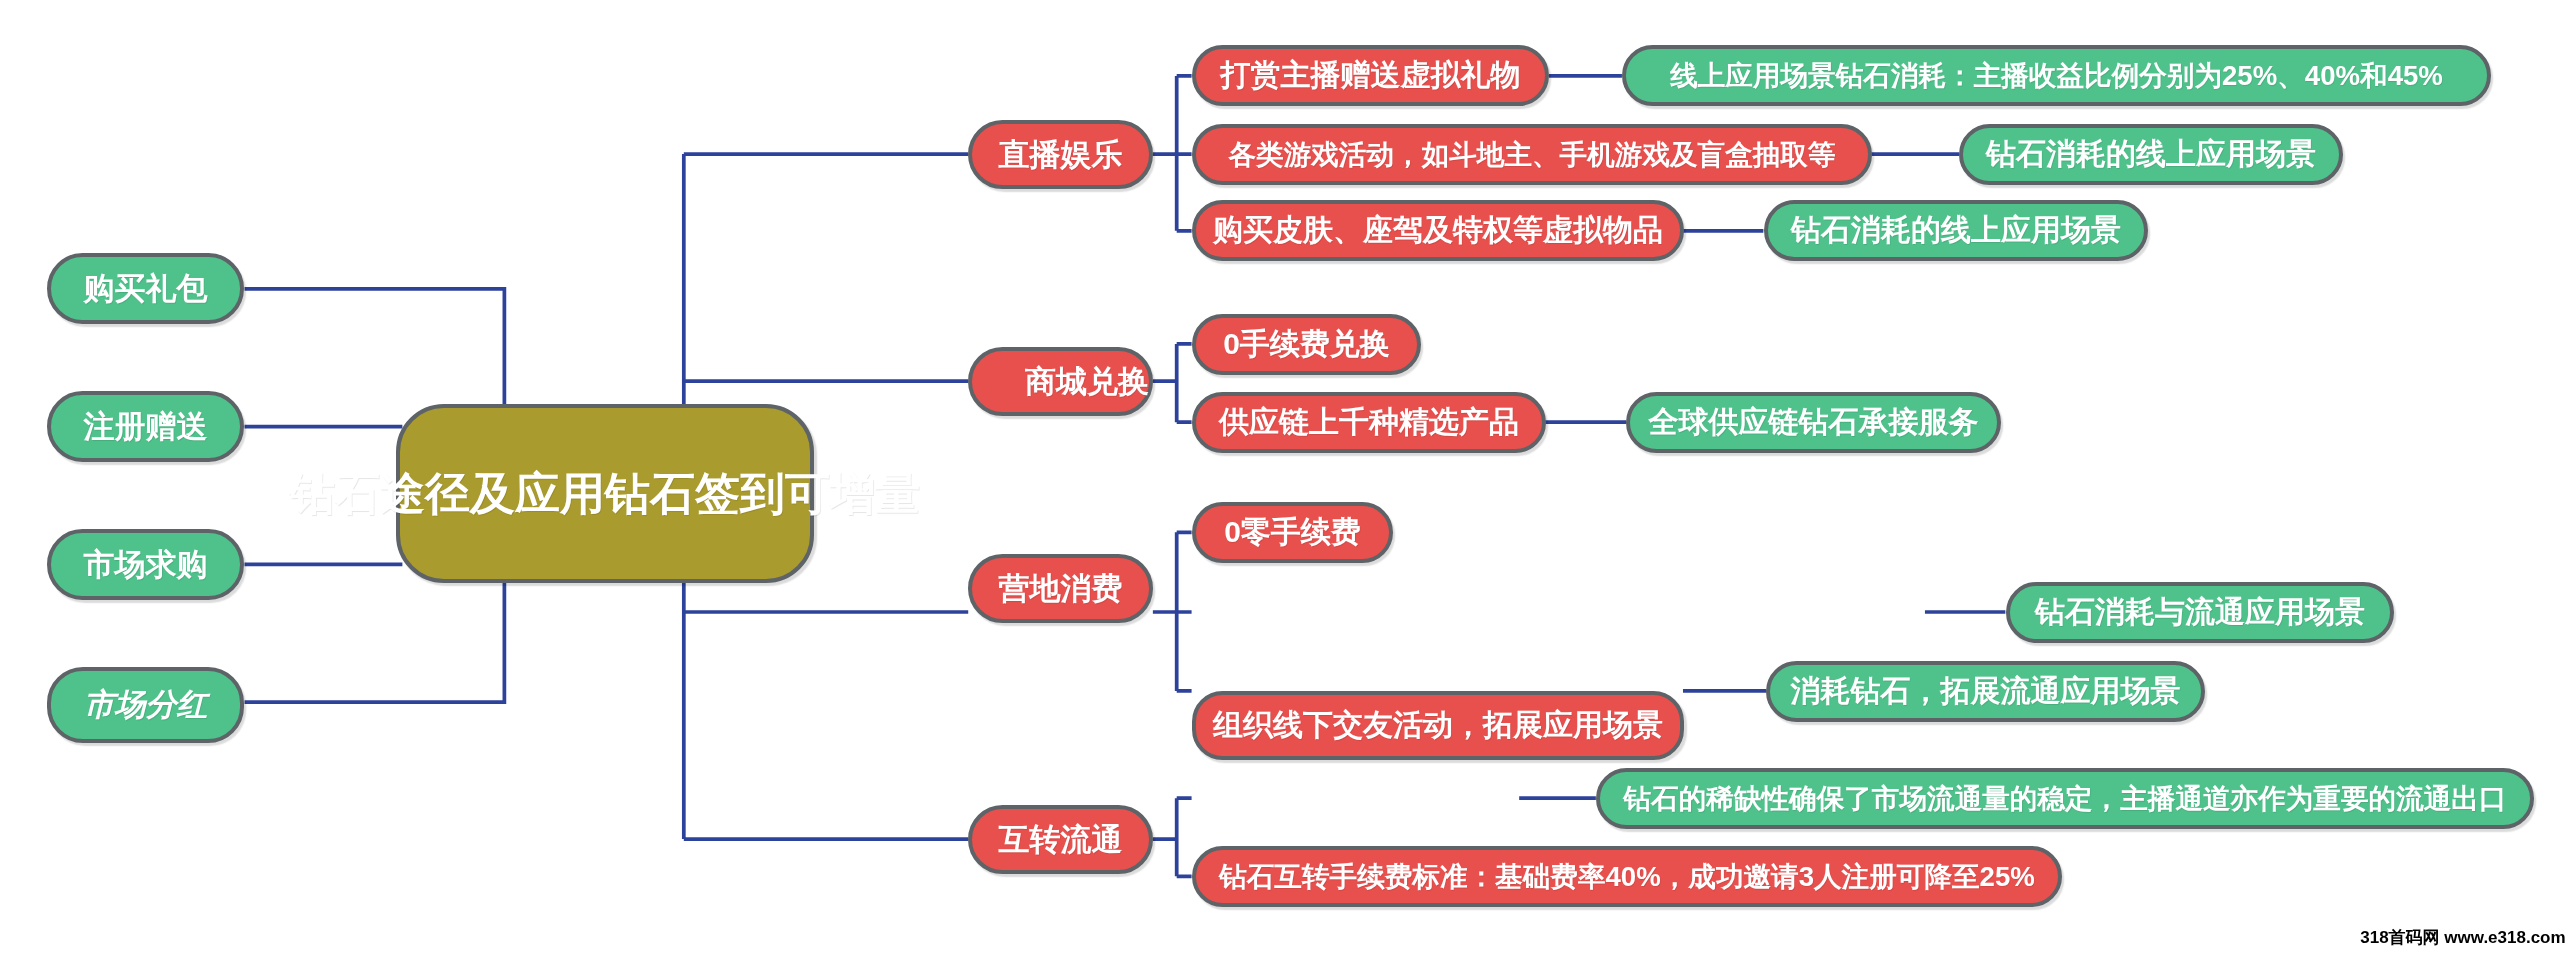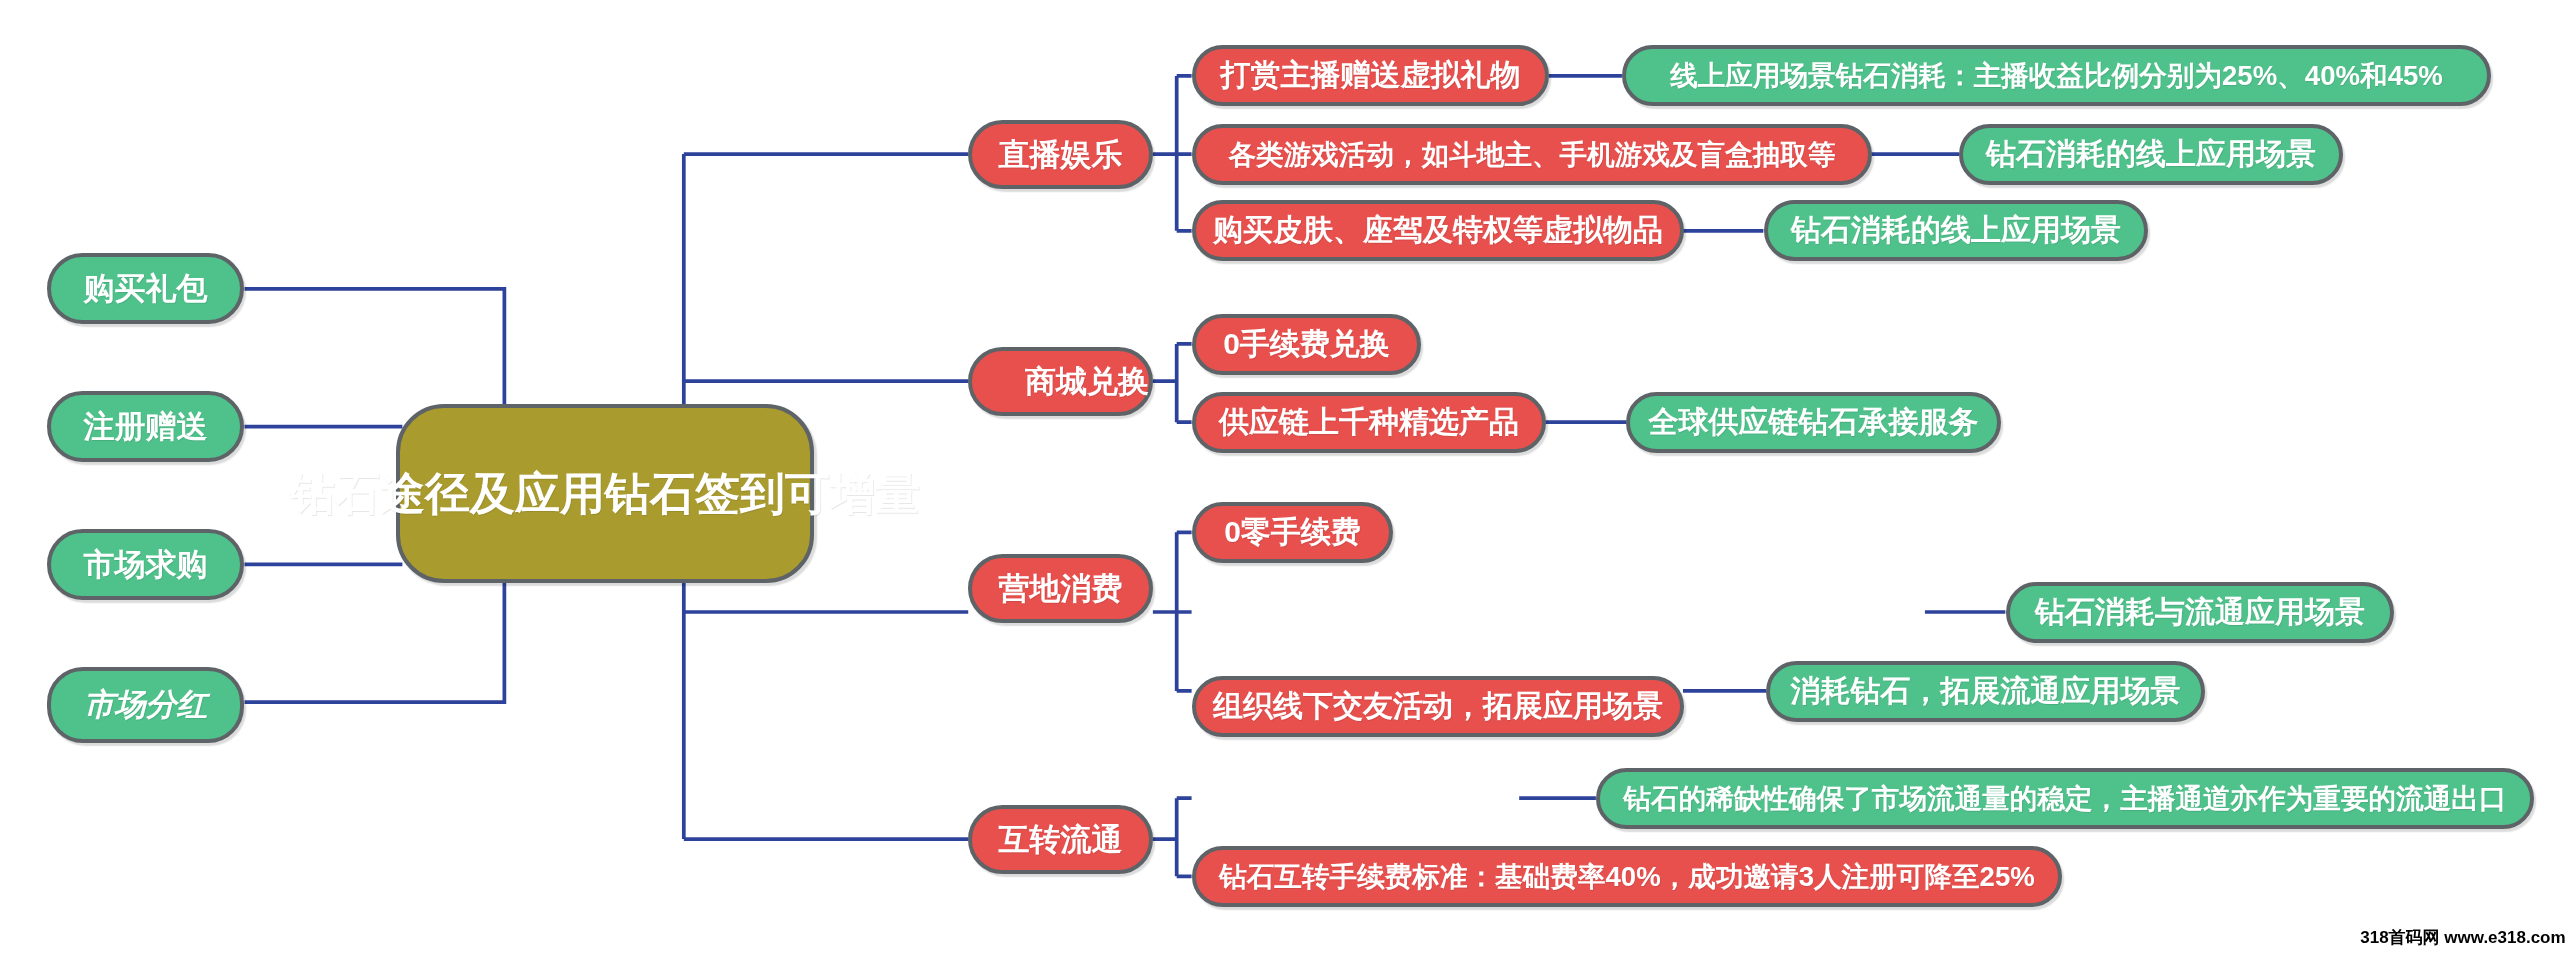--- a/index.html
+++ b/index.html
@@ -127,21 +127,21 @@
   <div class="node green child" style="left:1626px;top:392px;width:375px;height:61px;">
       <span>全球供应链钻石承接服务</span>
     </div>
 
   <div class="node red child" style="left:1192px;top:502px;width:201px;height:61px;">
       <span>0零手续费</span>
     </div>
   <div class="node green child" style="left:2006px;top:582px;width:388px;height:61px;">
       <span>钻石消耗与流通应用场景</span>
     </div>
-  <div class="node red child" style="left:1192px;top:676px;width:492px;height:61px;font-family:Liberation Serif, serif;">
+  <div class="node red child" style="left:1192px;top:691px;width:492px;height:69px;font-family:Liberation Serif, serif;">
       <span>组织线下交友活动，拓展应用场景</span>
     </div>
   <div class="node green child" style="left:1766px;top:661px;width:439px;height:61px;">
       <span>消耗钻石，拓展流通应用场景</span>
     </div>
 
   <div class="node green child tight" style="left:1596px;top:768px;width:938px;height:61px;">
       <span>钻石的稀缺性确保了市场流通量的稳定，主播通道亦作为重要的流通出口</span>
     </div>
   <div class="node red child tight" style="left:1192px;top:846px;width:870px;height:61px;">

